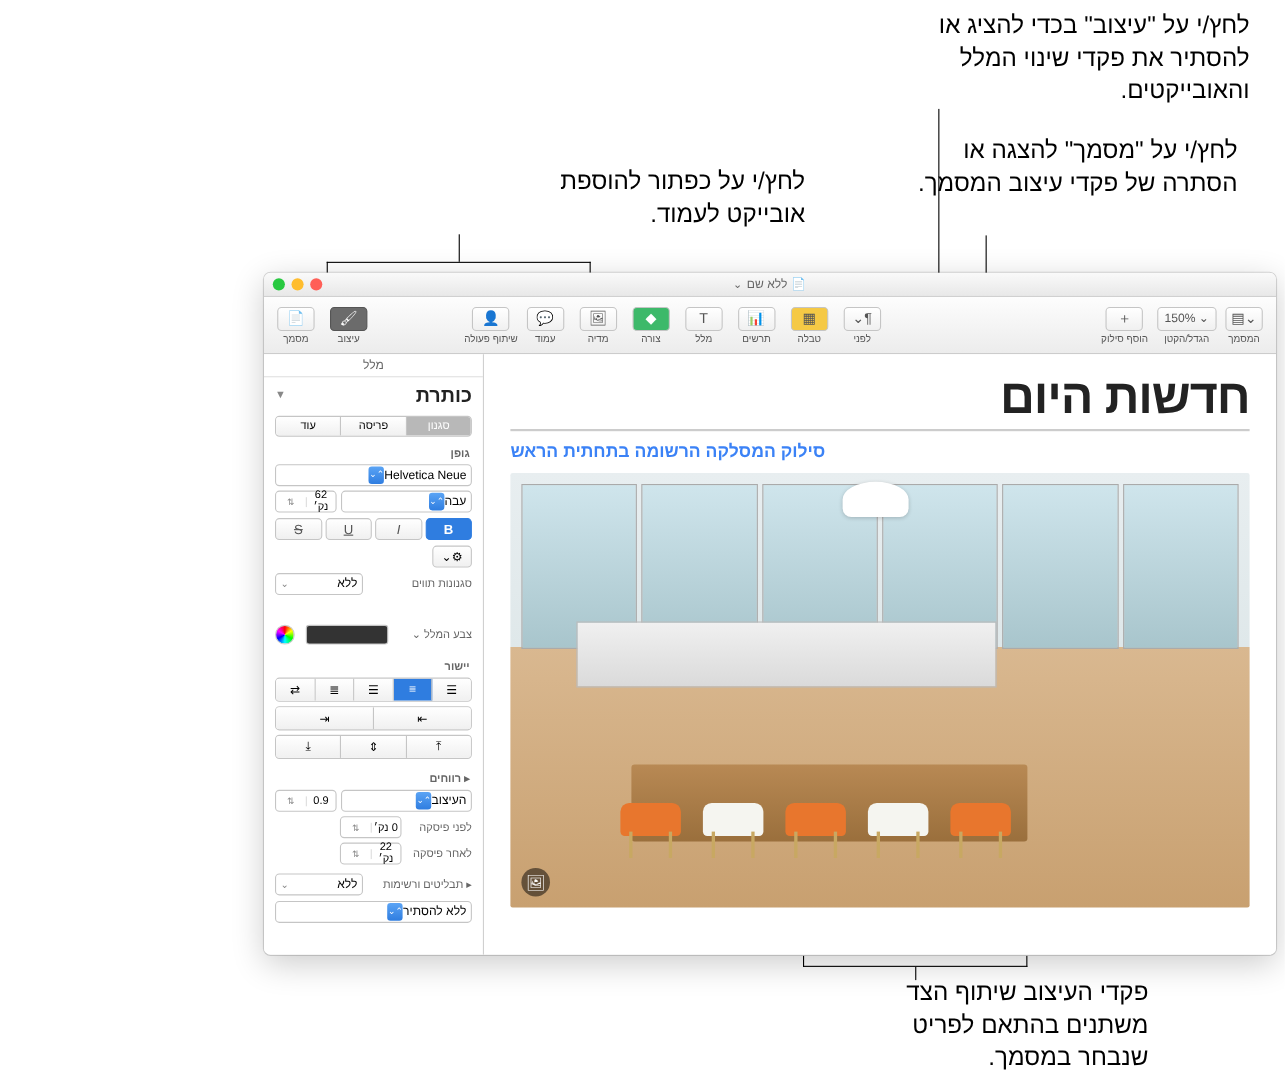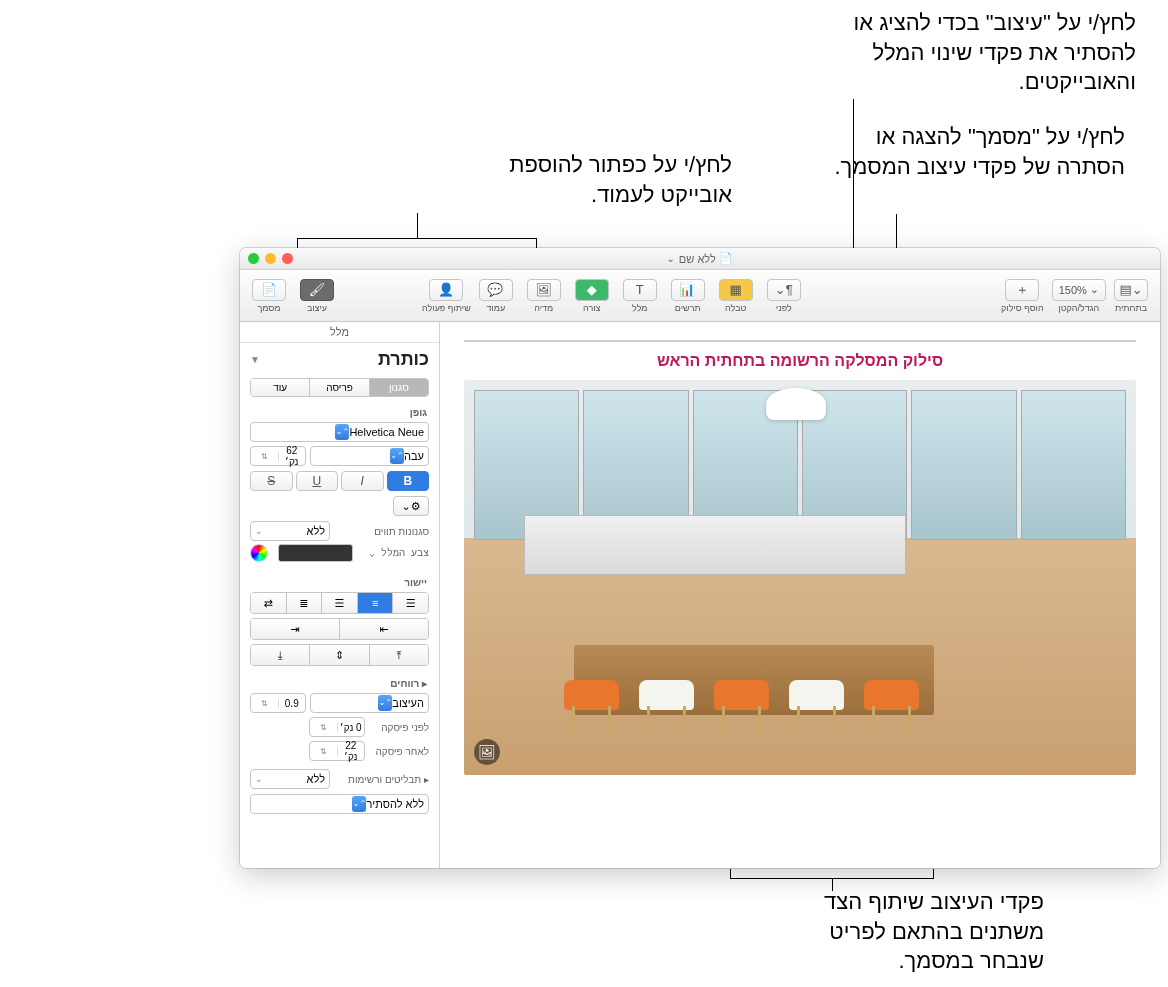--- a/index.html
+++ b/index.html
@@ -200,21 +200,21 @@
   direction: rtl;
 }
 .doc-title {
   font-size: 44px;
   font-weight: 800;
   color: #222;
   text-align: right;
   letter-spacing: -1px;
 }
 .doc-rule { height: 2px; background: #ccc; margin: 4px 0 10px; }
-.doc-sub { font-size: 16px; font-weight: bold; color: #be185d; text-align: center; margin-bottom: 10px;}
+.doc-sub { font-size: 16px; font-weight: bold; color: #3b82f6; text-align: left; margin-bottom: 10px;}
 .doc-image {
   width: 100%;
   height: 395px;
   border-radius: 2px;
   position: relative;
   overflow: hidden;
   background: linear-gradient(#e8eef0 0%, #dfe8ea 40%, #d9b890 40%, #c8a070 100%);
 }
 .kitchen { position:absolute; inset:0; }
 .windows-row { position:absolute; top:10px; left:10px; right:10px; height:150px; display:flex; gap:4px;}
@@ -323,21 +323,21 @@
       </div>
       <div style="display:flex;flex-direction:column;align-items:center;">
         <div class="zoom-box">
           <span>150%</span>
           <span>⌄</span>
         </div>
         <div class="lbl" style="font-size:9px;color:#555;margin-top:2px;">הגדל/הקטן</div>
       </div>
       <div class="tb-btn">
         <div class="icon-box">▤⌄</div>
-        <div class="lbl">בתחתית</div>
+        <div class="lbl">המסמך</div>
       </div>
     </div>
   </div>
 
   <div class="content-area">
 
     <div class="sidebar">
       <div class="sidebar-header">מלל</div>
       <div class="sb-title-row">
         <span class="sb-title">כותרת</span>
@@ -382,21 +382,21 @@
         <div class="g">⚙⌄</div>
       </div>
       <div class="inline-row">
         <span class="lab">סגנונות תווים</span>
         <div class="drop" style="flex:0 0 80px;margin:0;">
           <span>ללא</span>
           <span style="margin-right:auto;color:#888;font-size:9px;">⌄</span>
         </div>
       </div>
 
-      <div class="inline-row" style="margin-top:0;font-family:Liberation Mono, monospace;">
+      <div class="inline-row" style="margin-top:24px;">
         <span class="lab"><span>צבע המלל</span> ⌄</span>
         <div class="color-chip"></div>
         <div class="color-wheel"></div>
       </div>
 
       <div class="section-label" style="margin-top:8px;">יישור</div>
       <div class="align-group">
         <div class="a">☰</div>
         <div class="a active">≡</div>
         <div class="a">☰</div>
@@ -446,20 +446,21 @@
           <span style="margin-right:auto;color:#888;font-size:9px;">⌄</span>
         </div>
       </div>
       <div class="drop">
         <span>ללא להסתיר</span>
         <span class="carets">⌃⌄</span>
       </div>
     </div>
 
     <div class="canvas">
+      <div class="doc-title">חדשות היום</div>
       <div class="doc-rule"></div>
       <div class="doc-sub">סילוק המסלקה הרשומה בתחתית הראש</div>
       <div class="doc-image">
         <div class="kitchen">
           <div class="windows-row">
             <div class="win"></div>
               <div class="win"></div>
               <div class="win"></div>
               <div class="win"></div>
               <div class="win"></div>

